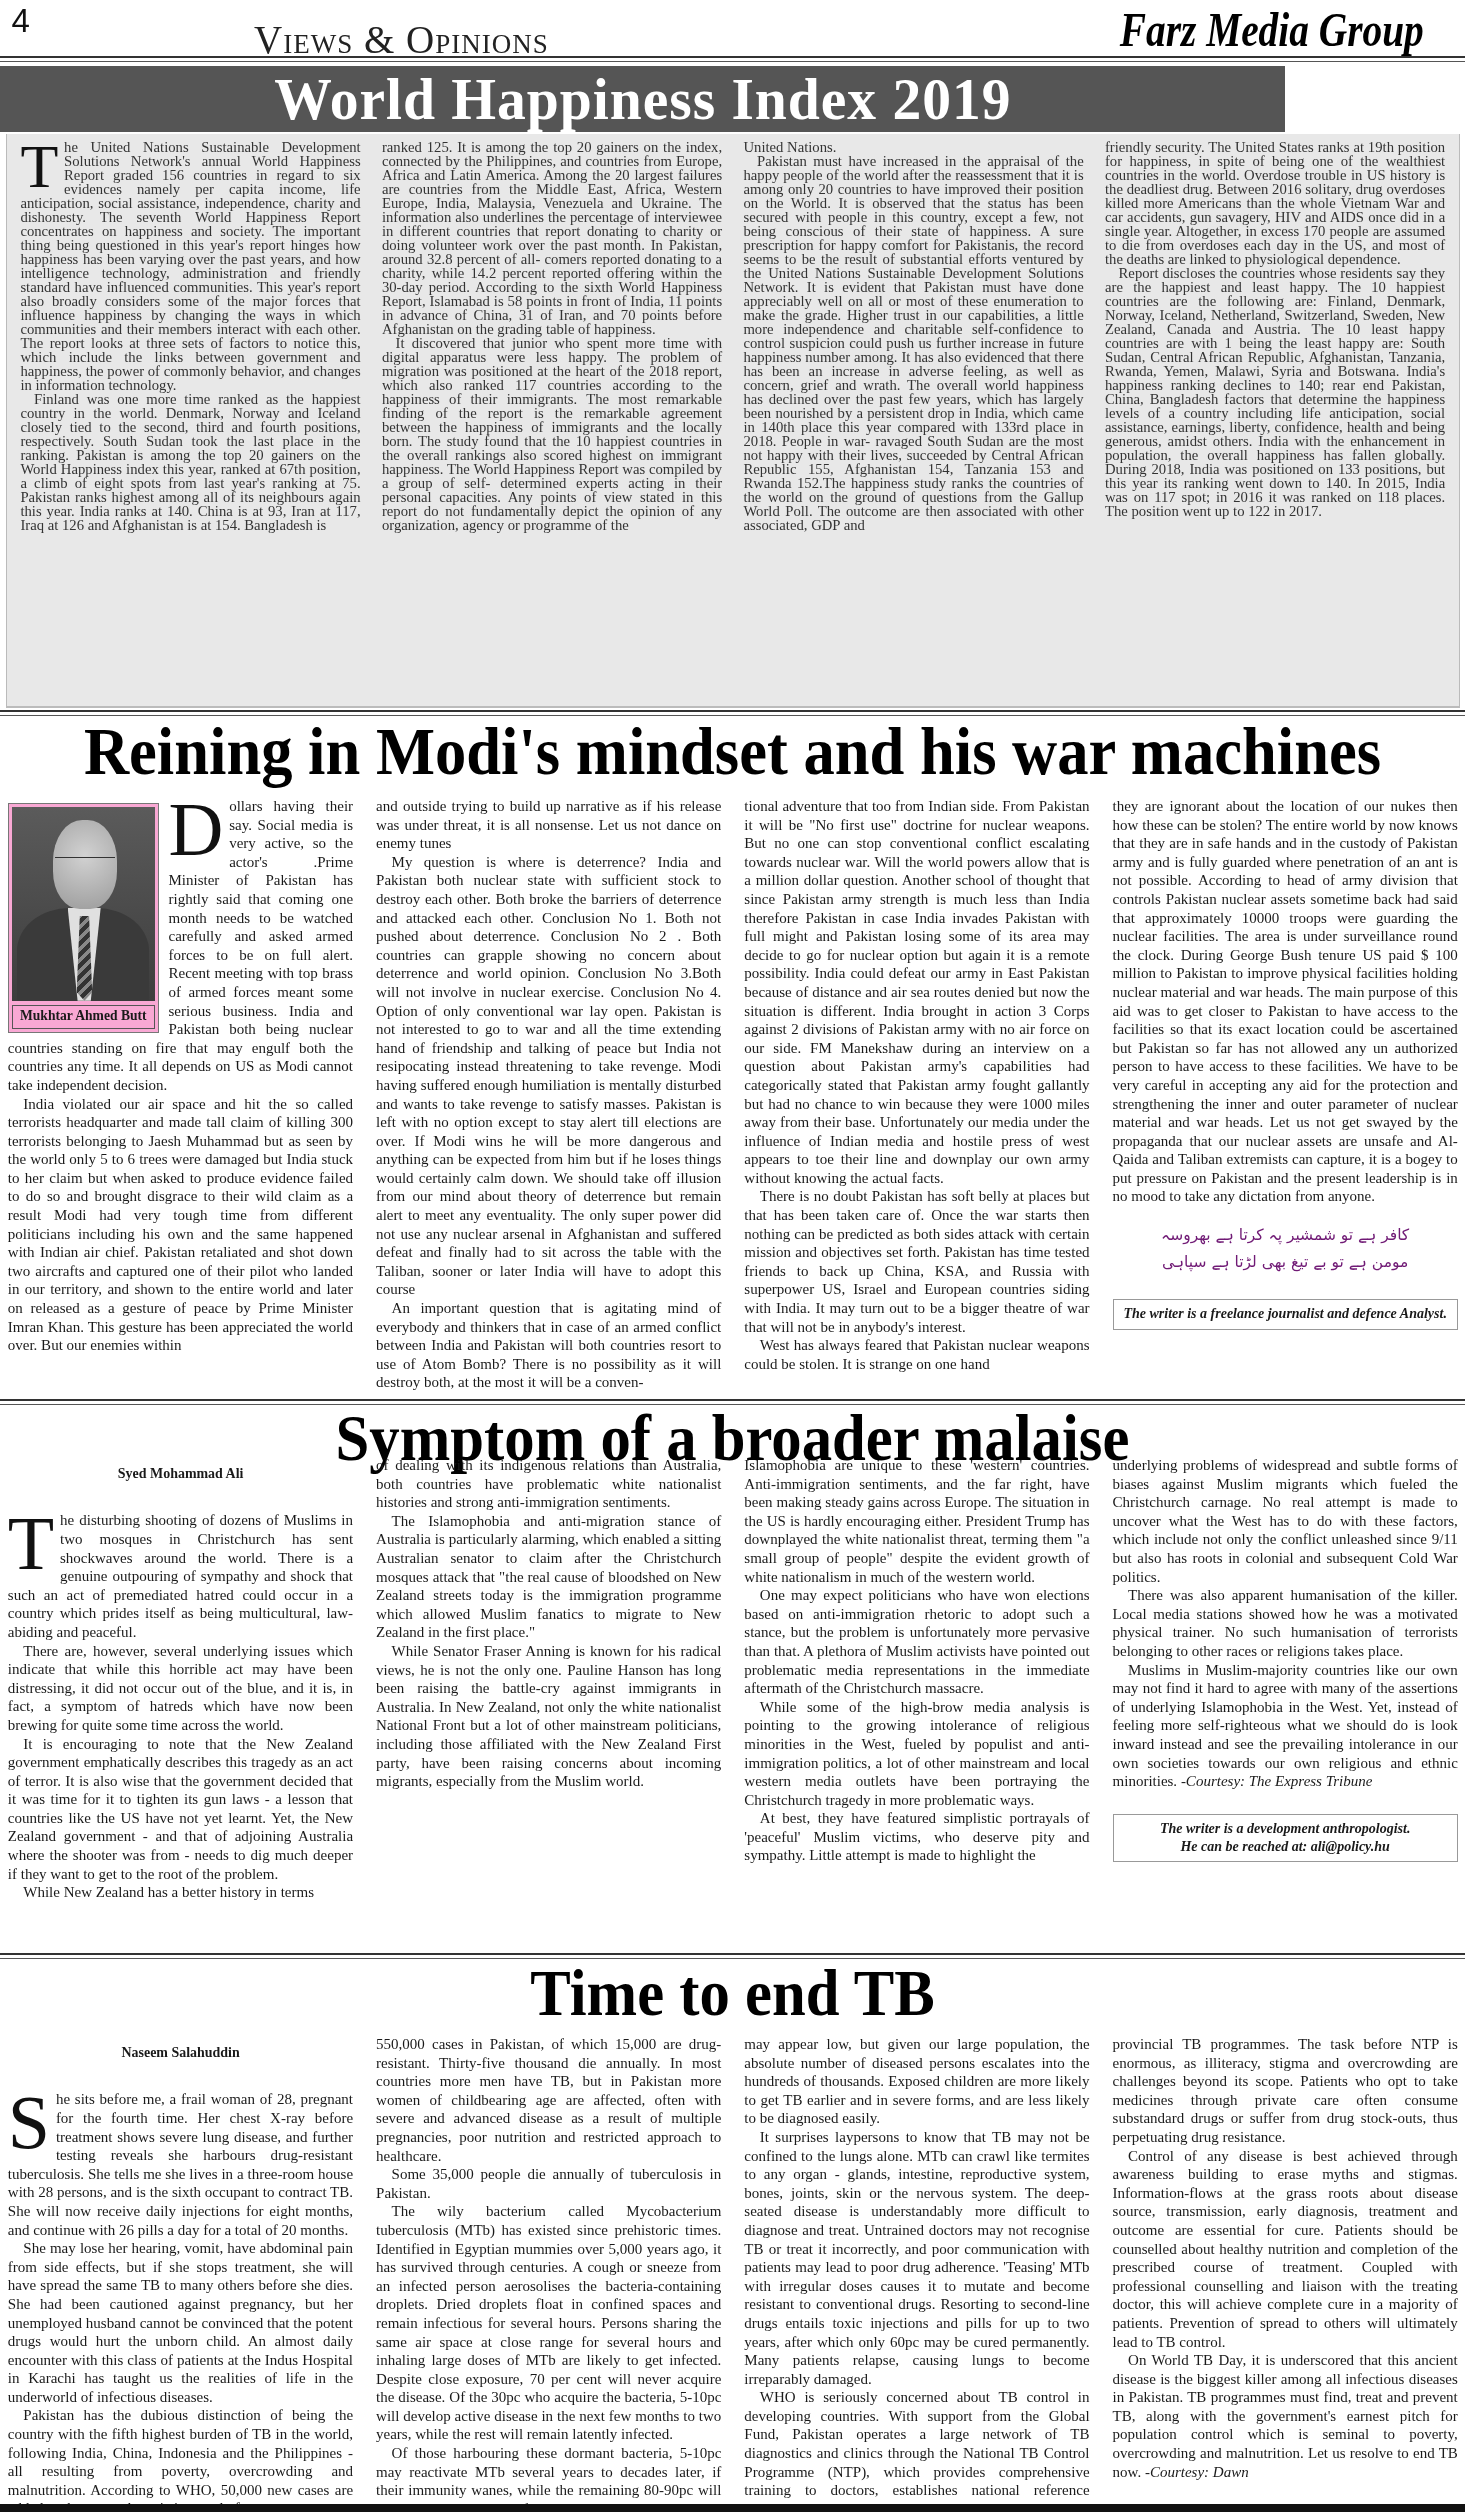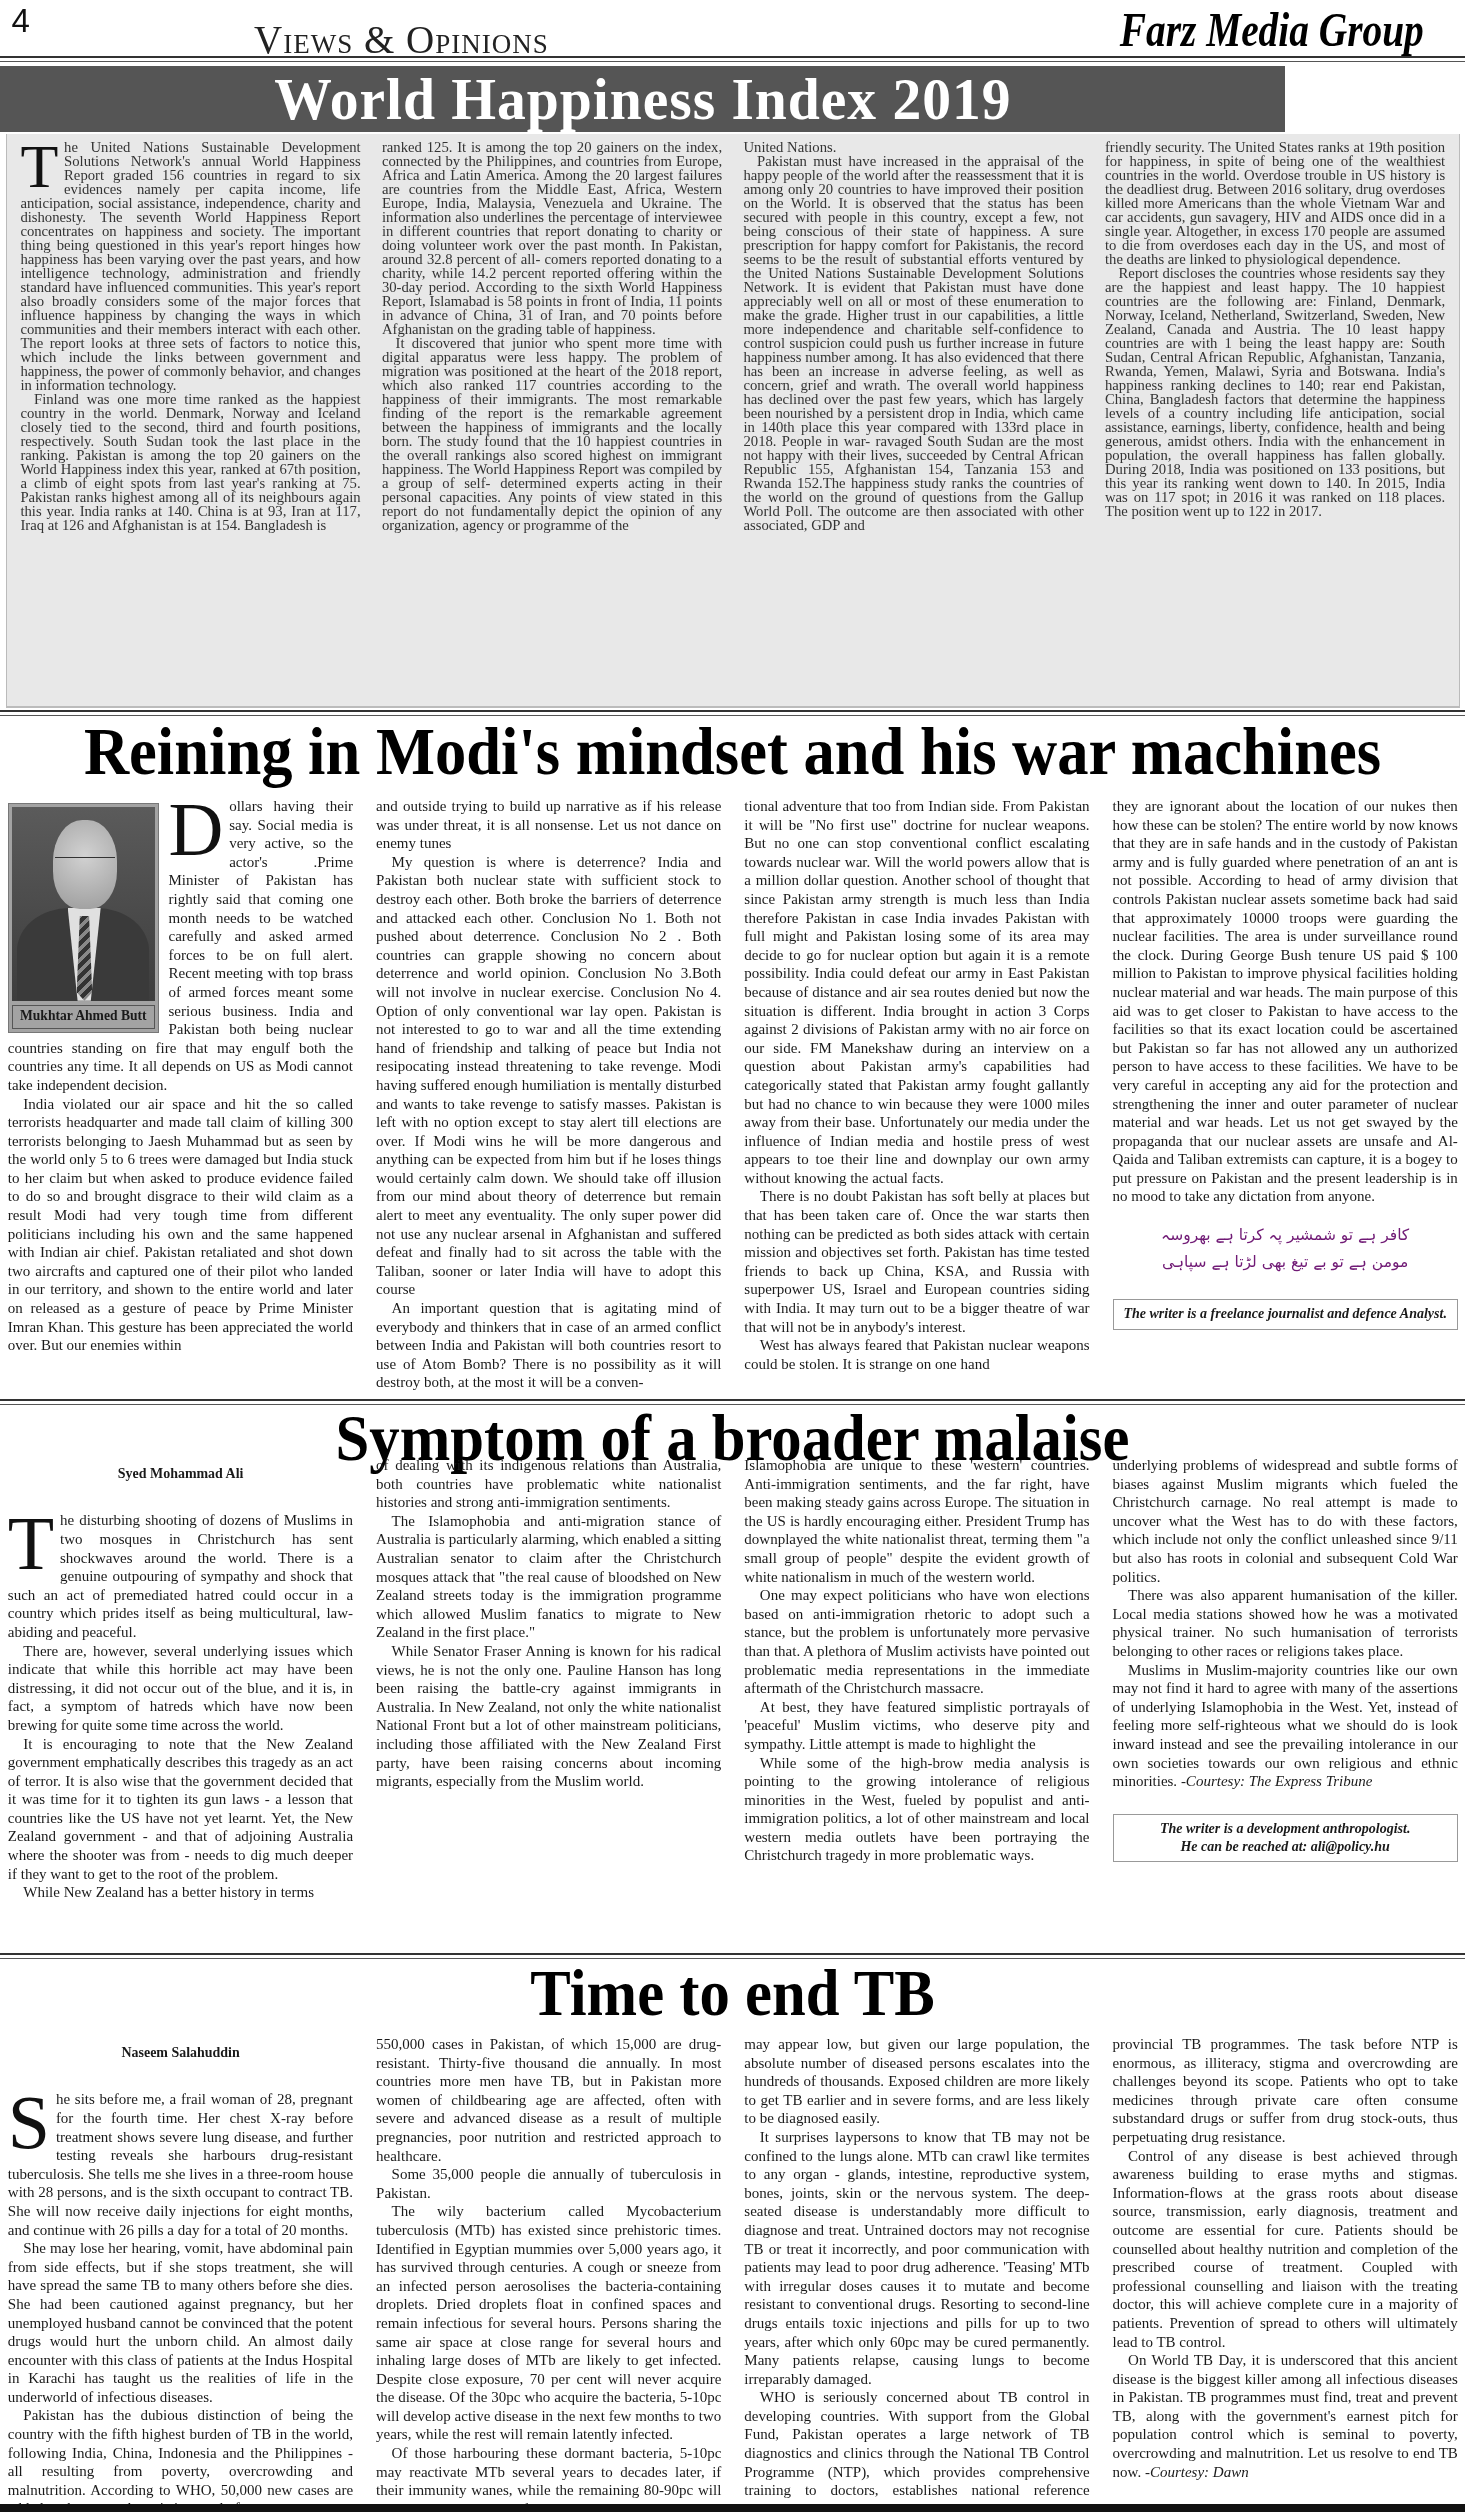--- a/index.html
+++ b/index.html
@@ -31,21 +31,21 @@
 
   .article { position: absolute; left: 7.8px; width: 1450px; display: grid; grid-template-columns: repeat(4, 1fr); column-gap: 23px; }
   .col { font-family: "Liberation Serif", serif; font-size: 15px; line-height: 18.6px; text-align: justify; color: #1a1a1a; hyphens: auto; }
   .col p { text-indent: 15.5px; }
   .col p.first { text-indent: 0; }
 
   .art1 { top: 797px; height: 593px; }
   .art2 { top: 1456px; height: 460px; }
   .art3 { top: 2035px; height: 475px; }
 
-  .author-photo-box { float: left; width: 151px; margin: 5.8px 9.7px 5.8px 0; border: 1px solid #777; padding: 2.9px; background: #a3a3a3; }
+  .author-photo-box { float: left; width: 151px; margin: 5.8px 9.7px 5.8px 0; border: 1px solid #777; padding: 2.9px; background: #f9a8d4; }
   .author-photo { width: 143px; height: 194px; background: linear-gradient(180deg, #5b5b5b 0%, #3d3d3d 100%); position: relative; overflow: hidden; }
   .photo-head { position: absolute; left: 41px; top: 13.6px; width: 64px; height: 89px; border-radius: 46% 46% 42% 42%; background: radial-gradient(circle at 50% 40%, #d2d2d2, #9a9a9a); }
   .photo-glasses { position: absolute; left: 43px; top: 50px; width: 60px; height: 9.7px; border-top: 1.9px solid #333; }
   .photo-suit { position: absolute; left: 5.8px; top: 101px; width: 132px; height: 107px; border-radius: 40% 40% 0 0; background: #3a3a3a; }
   .photo-shirt { position: absolute; left: 56px; top: 101px; width: 33px; height: 93px; background: #e0e0e0; clip-path: polygon(0 0, 100% 0, 70% 100%, 30% 100%); }
   .photo-tie { position: absolute; left: 65px; top: 109px; width: 15.5px; height: 85px; background: repeating-linear-gradient(135deg, #888 0 3.9px, #333 3.9px 7.8px); clip-path: polygon(20% 0, 80% 0, 100% 90%, 50% 100%, 0 90%); }
   .author-caption { margin-top: 3.9px; border: 1px solid #555; text-align: center; font-weight: bold; font-size: 13.6px; padding: 1.9px 0; }
 
   .byline { font-family: "Liberation Serif", serif; font-weight: bold; font-size: 15.5px; text-align: center; margin: 7.8px 0 29px 0; transform: scaleX(0.9); }
 
@@ -137,22 +137,22 @@
     <p>While New Zealand has a better history in terms</p>
   </div>
   <div class="col">
     <p class="first">of dealing with its indigenous relations than Australia, both countries have problematic white nationalist histories and strong anti-immigration sentiments.</p>
     <p>The Islamophobia and anti-migration stance of Australia is particularly alarming, which enabled a sitting Australian senator to claim after the Christchurch mosques attack that "the real cause of bloodshed on New Zealand streets today is the immigration programme which allowed Muslim fanatics to migrate to New Zealand in the first place."</p>
     <p>While Senator Fraser Anning is known for his radical views, he is not the only one. Pauline Hanson has long been raising the battle-cry against immigrants in Australia. In New Zealand, not only the white nationalist National Front but a lot of other mainstream politicians, including those affiliated with the New Zealand First party, have been raising concerns about incoming migrants, especially from the Muslim world.</p>
   </div>
   <div class="col">
     <p class="first">Islamophobia are unique to these 'western' countries. Anti-immigration sentiments, and the far right, have been making steady gains across Europe. The situation in the US is hardly encouraging either. President Trump has downplayed the white nationalist threat, terming them "a small group of people" despite the evident growth of white nationalism in much of the western world.</p>
     <p>One may expect politicians who have won elections based on anti-immigration rhetoric to adopt such a stance, but the problem is unfortunately more pervasive than that. A plethora of Muslim activists have pointed out problematic media representations in the immediate aftermath of the Christchurch massacre.</p>
+    <p>While some of the high-brow media analysis is pointing to the growing intolerance of religious minorities in the West, fueled by populist and anti-immigration politics, a lot of other mainstream and local western media outlets have been portraying the Christchurch tragedy in more problematic ways.</p>
     <p>At best, they have featured simplistic portrayals of 'peaceful' Muslim victims, who deserve pity and sympathy. Little attempt is made to highlight the</p>
-    <p>While some of the high-brow media analysis is pointing to the growing intolerance of religious minorities in the West, fueled by populist and anti-immigration politics, a lot of other mainstream and local western media outlets have been portraying the Christchurch tragedy in more problematic ways.</p>
   </div>
   <div class="col">
     <p class="first">underlying problems of widespread and subtle forms of biases against Muslim migrants which fueled the Christchurch carnage. No real attempt is made to uncover what the West has to do with these factors, which include not only the conflict unleashed since 9/11 but also has roots in colonial and subsequent Cold War politics.</p>
     <p>There was also apparent humanisation of the killer. Local media stations showed how he was a motivated physical trainer. No such humanisation of terrorists belonging to other races or religions takes place.</p>
     <p><span>Muslims in Muslim-majority countries like our own may not find it hard to agree with many of the assertions of underlying Islamophobia in the West. Yet, instead of feeling more self-righteous what we should do is look inward instead and see the prevailing intolerance in our own societies towards our own religious and ethnic minorities.</span> <span class="courtesy">-Courtesy: The Express Tribune</span></p>
     <div class="bio-box">
       <div>The writer is a development anthropologist.</div>
       <div>He can be reached at: ali@policy.hu</div>
     </div>
   </div>

